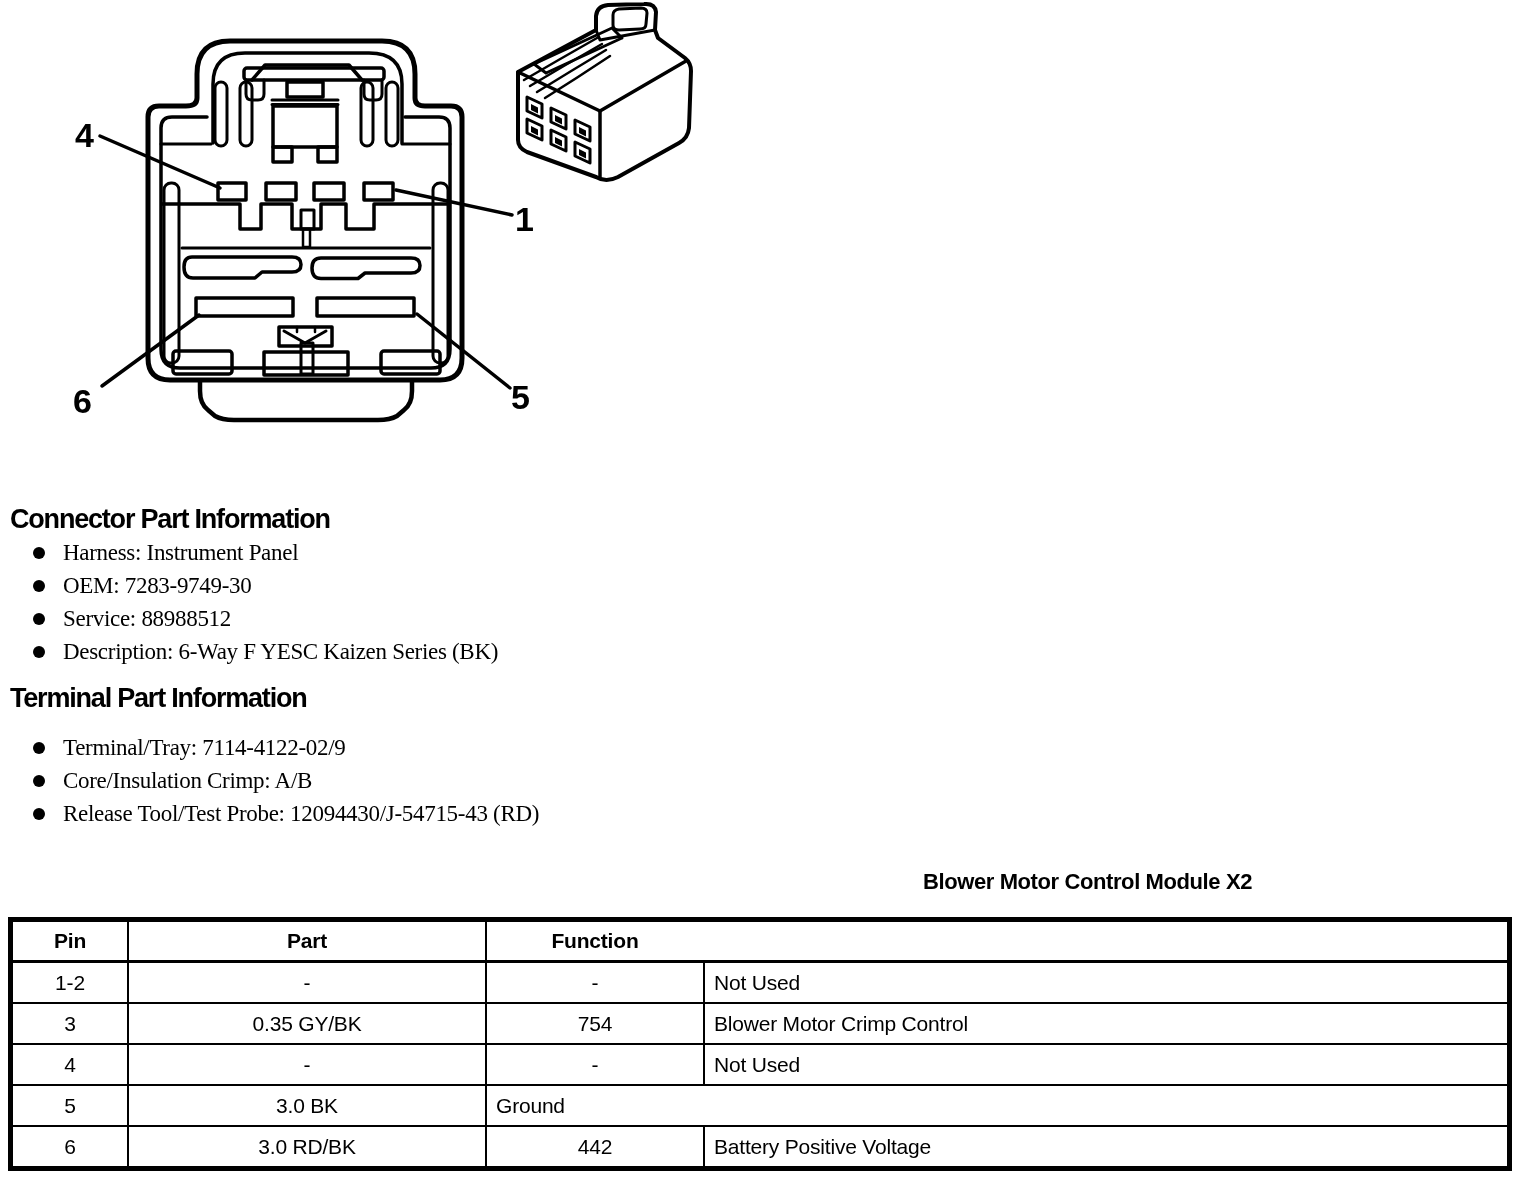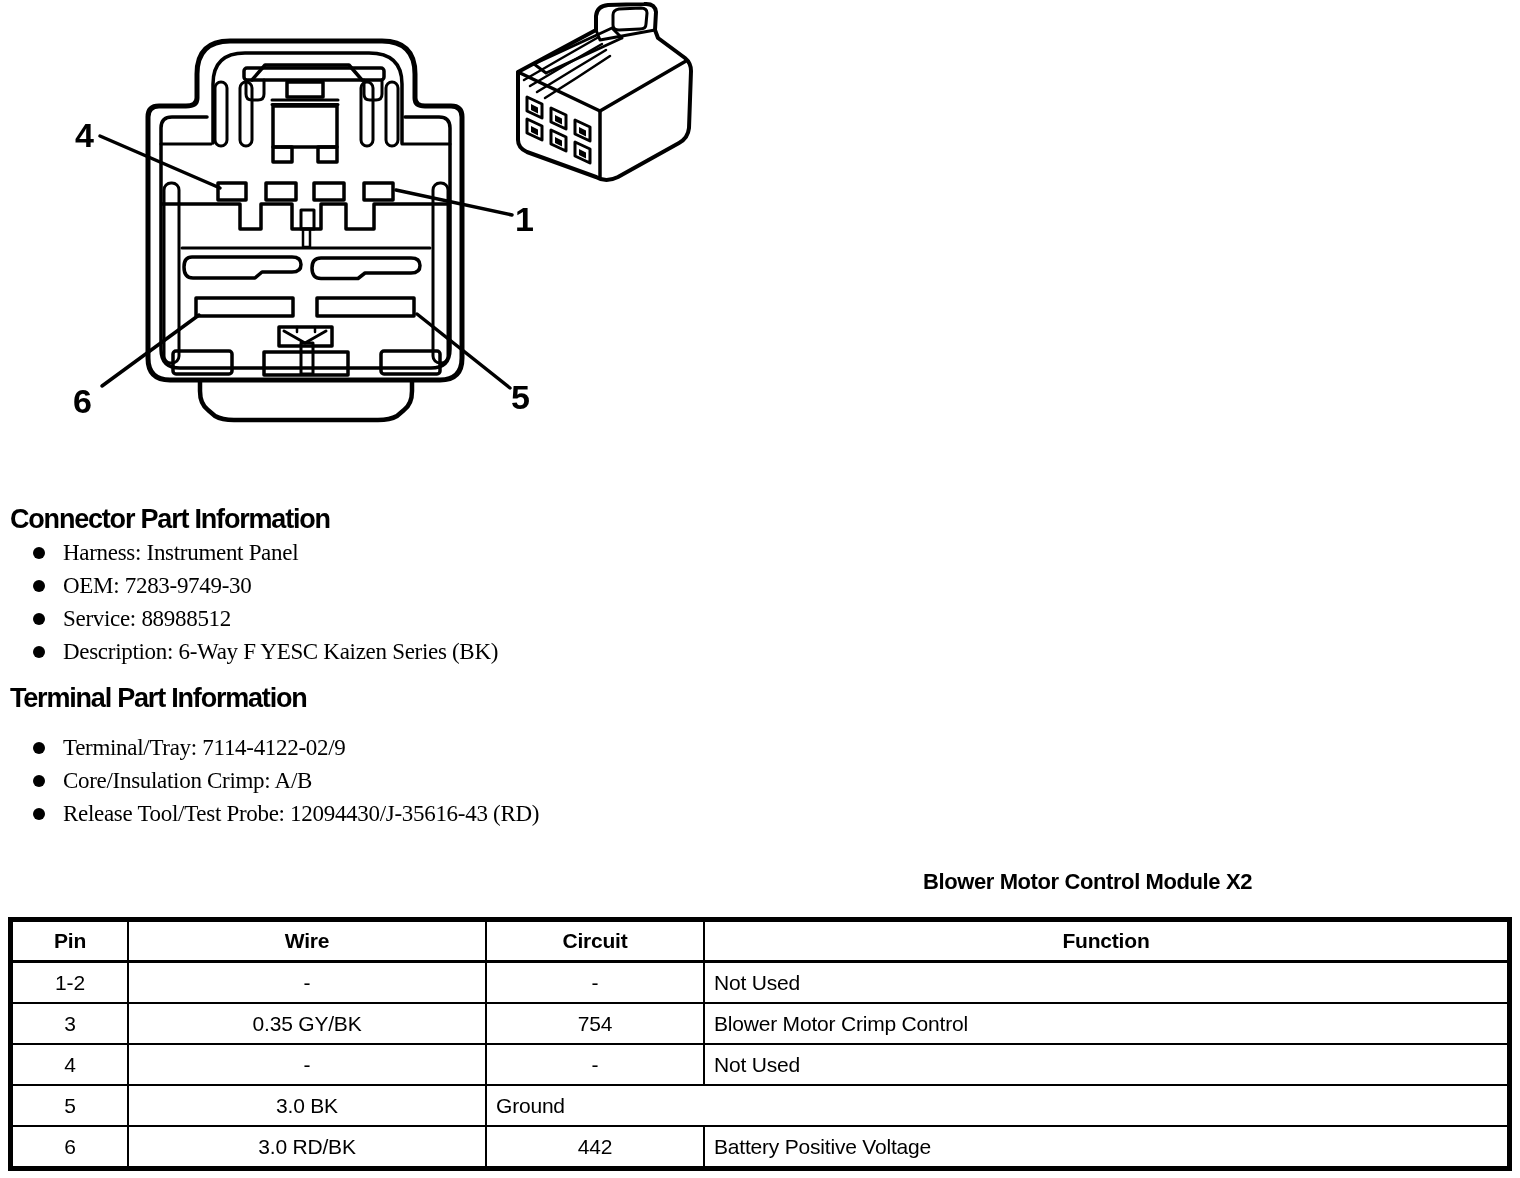--- a/index.html
+++ b/index.html
@@ -152,31 +152,30 @@
     <div class="bullet-item">
       <span class="dot"></span>
       <span>Terminal/Tray: 7114-4122-02/9</span>
     </div>
     <div class="bullet-item">
       <span class="dot"></span>
       <span>Core/Insulation Crimp: A/B</span>
     </div>
     <div class="bullet-item">
       <span class="dot"></span>
-      <span>Release Tool/Test Probe: 12094430/J-35616-43 (RD)</span>
+      <span>Release Tool/Test Probe: 12094430/J-54715-43 (RD)</span>
     </div>
   </div>
 
   <div class="tbl-title">Blower Motor Control Module X2</div>
 
   <div class="tbl">
     <div class="tr hdr">
       <div class="td b c1">Pin</div>
-      <div class="td b c2">Wire</div>
-      <div class="td b c3">Circuit</div>
+      <div class="td b c2">Part</div>
       <div class="td b c4">Function</div>
     </div>
     <div class="tr data sep">
       <div class="td c1">1-2</div>
       <div class="td c2">-</div>
       <div class="td c3">-</div>
       <div class="td c4 fn">Not Used</div>
     </div>
     <div class="tr data sep">
       <div class="td c1">3</div>

